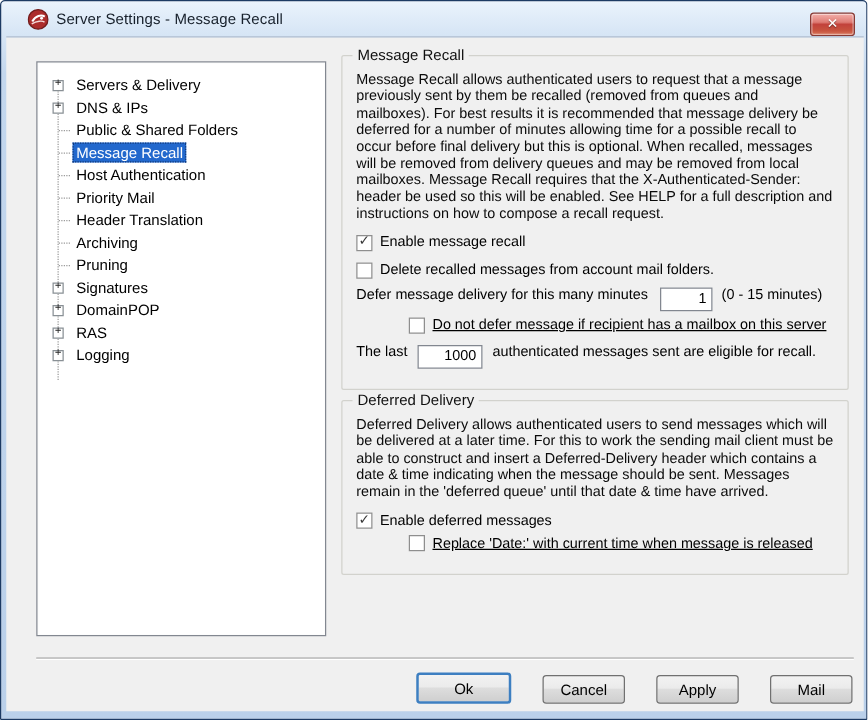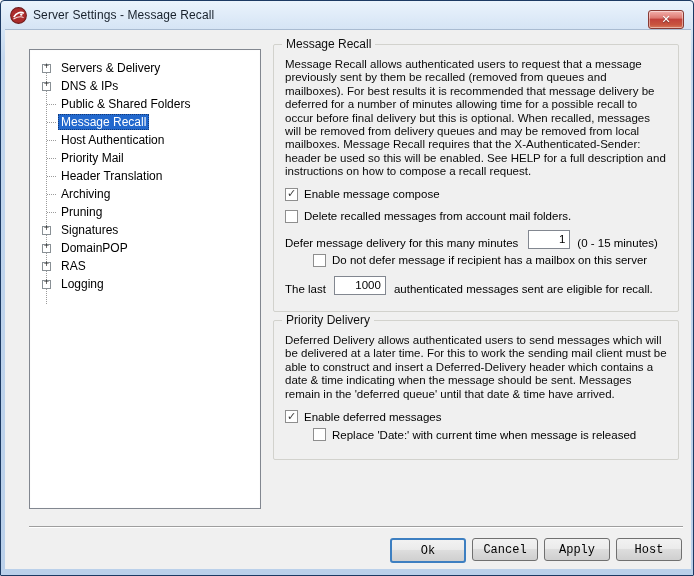--- a/index.html
+++ b/index.html
@@ -7,21 +7,21 @@
   body{font-family:"Liberation Sans","DejaVu Sans",sans-serif;font-size:12px;color:#000;}
 
   .dialog{
     position:relative;width:694px;height:576px;
     border:1px solid #1C3A63;border-radius:4px 4px 1px 1px;
     background:linear-gradient(180deg,#EAF3FC 0%,#D9E7f6 4%,#C3D7EE 10%,#BAD0EA 100%);
     overflow:hidden;
   }
 
   
-  .titlebar{position:absolute;left:0;top:0;right:0;height:28px;display:flex;align-items:center;padding-left:9px;}
+  .titlebar{position:absolute;left:0;top:0;right:0;height:28px;display:flex;align-items:center;padding-left:21px;}
   .app-icon{width:17px;height:17px;margin-right:6px;flex:0 0 auto;}
   .title-text{color:#17202B;letter-spacing:.1px;}
   .close-btn{
     position:absolute;right:9px;top:9px;width:36px;height:19px;
     border:1px solid #883A34;border-radius:3px;
     background:linear-gradient(180deg,#F3B0AC 0%,#DE7B74 40%,#C2423B 50%,#C8543F 80%,#D8785C 100%);
     box-shadow:inset 0 0 0 1px rgba(255,255,255,.45);
     display:flex;align-items:center;justify-content:center;cursor:default;
   }
   .close-x{color:#fff;font-weight:bold;font-size:11px;line-height:11px;text-shadow:0 1px 1px rgba(0,0,0,.45);}
@@ -49,37 +49,37 @@
 
   
   .group{position:absolute;left:268px;width:406px;border:1px solid #D2D2CD;border-radius:2px;background:#F0F0F0;}
   .group-1{top:14px;height:268px;}
   .group-2{top:290px;height:140px;}
   .group-title{position:absolute;top:-8px;left:8px;background:#F0F0F0;padding:0 4px;color:#101010;}
   .group-body{padding:4px 11px 0 11px;font-size:11.5px;}
   .desc{margin-top:9px;line-height:13.4px;color:#0A0A0A;}
 
   .cb-row{display:flex;align-items:center;gap:6px;margin-top:9px;}
-  .cb-row.indent{margin-left:28px;margin-top:5px;}
+  .cb-row.indent{margin-left:42px;margin-top:5px;text-decoration:underline;}
   .cb{width:13px;height:13px;background:#fff;border:1px solid #8E8E8E;flex:0 0 auto;
       display:flex;align-items:center;justify-content:center;}
   .cb .mark{visibility:hidden;color:#3A3A3A;font-size:11px;font-weight:bold;line-height:11px;margin-top:-1px;}
   .cb.checked .mark{visibility:visible;}
 
-  .inline-row{display:flex;align-items:flex-end;margin-top:7px;}
+  .inline-row{display:flex;align-items:flex-start;margin-top:7px;}
   .numfield{height:19px;background:#fff;border:1px solid #828790;display:flex;align-items:center;
             justify-content:flex-end;padding:0 4px;font-size:11.5px;}
   .numfield.defer{width:42px;margin-left:10px;}
   .numfield.last{width:52px;margin:0 8px;padding-left:11px;}
   .hint{margin-left:7px;}
   .last-row{margin-top:9px;}
 
   
   .sep{position:absolute;left:24px;right:8px;top:496px;height:2px;border-top:1px solid #9E9E9E;border-bottom:1px solid #FFFFFF;}
-  .footer{position:absolute;top:508px;right:9px;display:flex;gap:6px;align-items:flex-start;font-family:Liberation Mono, monospace;}
+  .footer{position:absolute;top:508px;right:9px;display:flex;gap:25px;align-items:flex-end;}
   .btn{
     height:23px;min-width:66px;padding:0 10px;border:1px solid #707070;border-radius:3px;
     background:linear-gradient(180deg,#F2F2F2 0%,#EBEBEB 45%,#DDDDDD 50%,#CFCFCF 100%);
     display:flex;align-items:center;justify-content:center;font-size:12px;color:#000;cursor:default;
   }
   .btn.default{min-width:76px;height:25px;border:2px solid #3D7FC1;}
 </style>
 </head>
 <body>
 
@@ -197,21 +197,21 @@
 
     <div class="group group-1">
       <span class="group-title">Message Recall</span>
       <div class="group-body">
         <div class="desc">Message Recall allows authenticated users to request that a message previously sent by them be recalled (removed from queues and mailboxes). For best results it is recommended that message delivery be deferred for a number of minutes allowing time for a possible recall to occur before final delivery but this is optional.  When recalled, messages will be removed from delivery queues and may be removed from local mailboxes. Message Recall requires that the X-Authenticated-Sender: header be used so this will be enabled. See HELP for a full description and instructions on how to compose a recall request.</div>
 
         <div class="cb-row">
           <span class="cb checked">
               <span class="mark">✓</span>
             </span>
-          <span>Enable message compose</span>
+          <span>Enable message recall</span>
         </div>
 
         <div class="cb-row">
           <span class="cb">
               <span class="mark">✓</span>
             </span>
           <span>Delete recalled messages from account mail folders.</span>
         </div>
 
         <div class="inline-row">
@@ -229,21 +229,21 @@
 
         <div class="inline-row last-row">
           <span>The last</span>
           <span class="numfield last">1000</span>
           <span>authenticated messages sent are eligible for recall.</span>
         </div>
       </div>
     </div>
 
     <div class="group group-2">
-      <span class="group-title">Priority Delivery</span>
+      <span class="group-title">Deferred Delivery</span>
       <div class="group-body">
         <div class="desc">Deferred Delivery allows authenticated users to send messages which will be delivered at a later time.  For this to work the sending mail client must be able to construct and insert a Deferred-Delivery header which contains a date &amp; time indicating when the message should be sent.  Messages remain in the 'deferred queue' until that date &amp; time have arrived.</div>
 
         <div class="cb-row">
           <span class="cb checked">
               <span class="mark">✓</span>
             </span>
           <span>Enable deferred messages</span>
         </div>
 
@@ -254,17 +254,17 @@
           <span>Replace 'Date:' with current time when message is released</span>
         </div>
       </div>
     </div>
 
     <div class="sep"></div>
     <div class="footer">
       <div class="btn default">Ok</div>
       <div class="btn">Cancel</div>
       <div class="btn">Apply</div>
-      <div class="btn">Host</div>
+      <div class="btn">Mail</div>
     </div>
 
   </div>
 </div>
 
 </body></html>

